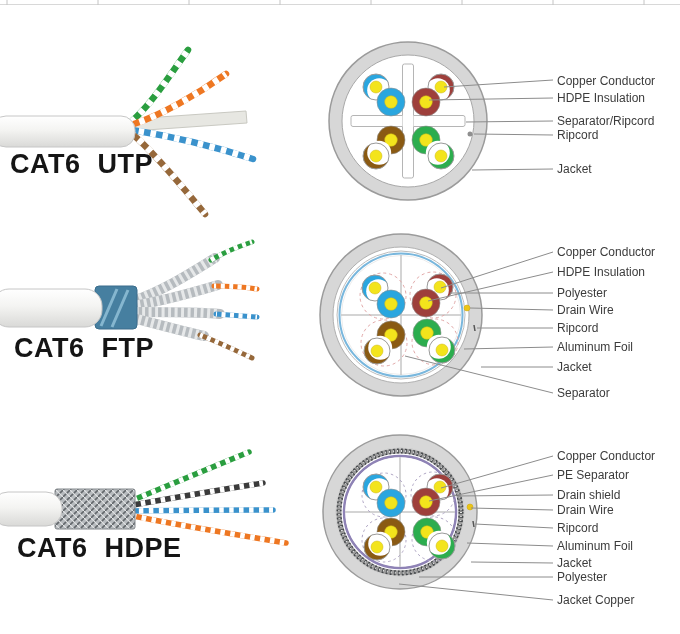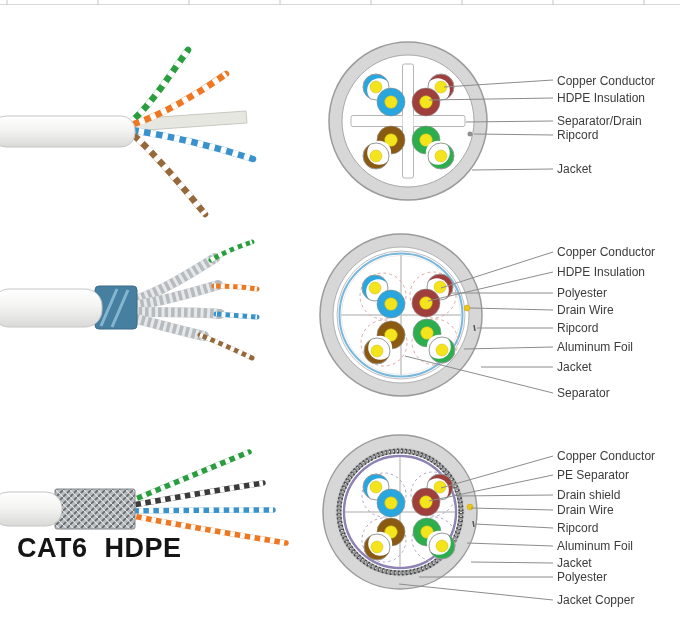--- a/index.html
+++ b/index.html
@@ -286,25 +286,27 @@
     <line class="leader" x1="458" y1="496" x2="553" y2="495"></line>
     <line class="leader" x1="471" y1="508" x2="553" y2="510"></line>
     <line class="leader" x1="475" y1="524" x2="553" y2="528"></line>
     <line class="leader" x1="467" y1="543" x2="553" y2="546"></line>
     <line class="leader" x1="471" y1="562" x2="553" y2="563"></line>
     <line class="leader" x1="419" y1="577" x2="553" y2="577"></line>
     <line class="leader" x1="399" y1="584" x2="553" y2="600"></line>
   </g>
 </svg>
 
+<div class="cable-name" style="left:10px;top:149px">CAT6 UTP</div>
+<div class="cable-name" style="left:14px;top:333px">CAT6 FTP</div>
 <div class="cable-name" style="left:17px;top:533px">CAT6 HDPE</div>
 
 <div class="part-label" style="top:74px">Copper Conductor</div>
 <div class="part-label" style="top:91px">HDPE Insulation</div>
-<div class="part-label" style="top:114px">Separator/Drain</div>
+<div class="part-label" style="top:114px">Separator/Ripcord</div>
 <div class="part-label" style="top:128px">Ripcord</div>
 <div class="part-label" style="top:162px">Jacket</div>
 
 <div class="part-label" style="top:245px">Copper Conductor</div>
 <div class="part-label" style="top:265px">HDPE Insulation</div>
 <div class="part-label" style="top:286px">Polyester</div>
 <div class="part-label" style="top:303px">Drain Wire</div>
 <div class="part-label" style="top:321px">Ripcord</div>
 <div class="part-label" style="top:340px">Aluminum Foil</div>
 <div class="part-label" style="top:360px">Jacket</div>

